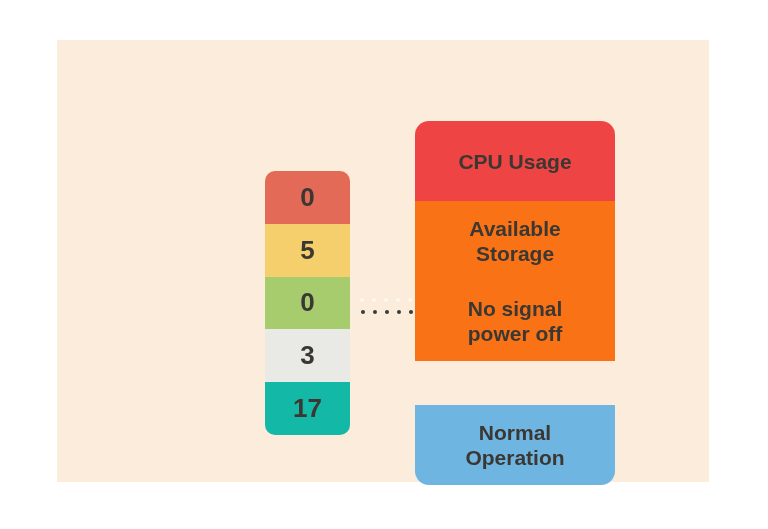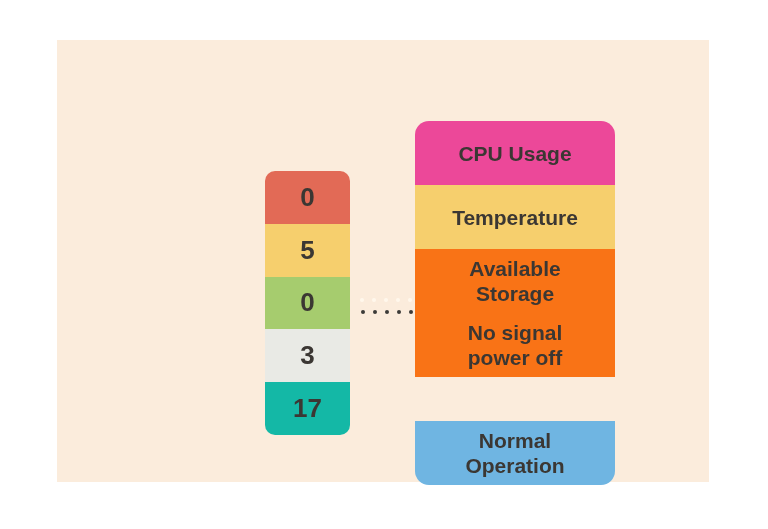--- a/index.html
+++ b/index.html
@@ -96,22 +96,21 @@
       </div>
     <div class="dot-row dots-main">
         <span class="dot"></span>
         <span class="dot"></span>
         <span class="dot"></span>
         <span class="dot"></span>
         <span class="dot"></span>
       </div>
 
     <div class="column col-big">
-      <div class="segment" style="background-color: #ec4899;">CPU Usage</div>
-      <div class="segment" style="background-color: rgb(246, 207, 109);">Temperature</div>
+      <div class="segment" style="background-color: #ef4444;">CPU Usage</div>
       <div class="segment" style="background-color: #f97316;">Available
 Storage</div>
       <div class="segment" style="background-color: #f97316;">No signal
 power off</div>
       <div class="segment" style="background-color: rgb(111, 181, 226); margin-top: 44px;">Normal
 Operation</div>
     </div>
 
   </div>
 </div>

